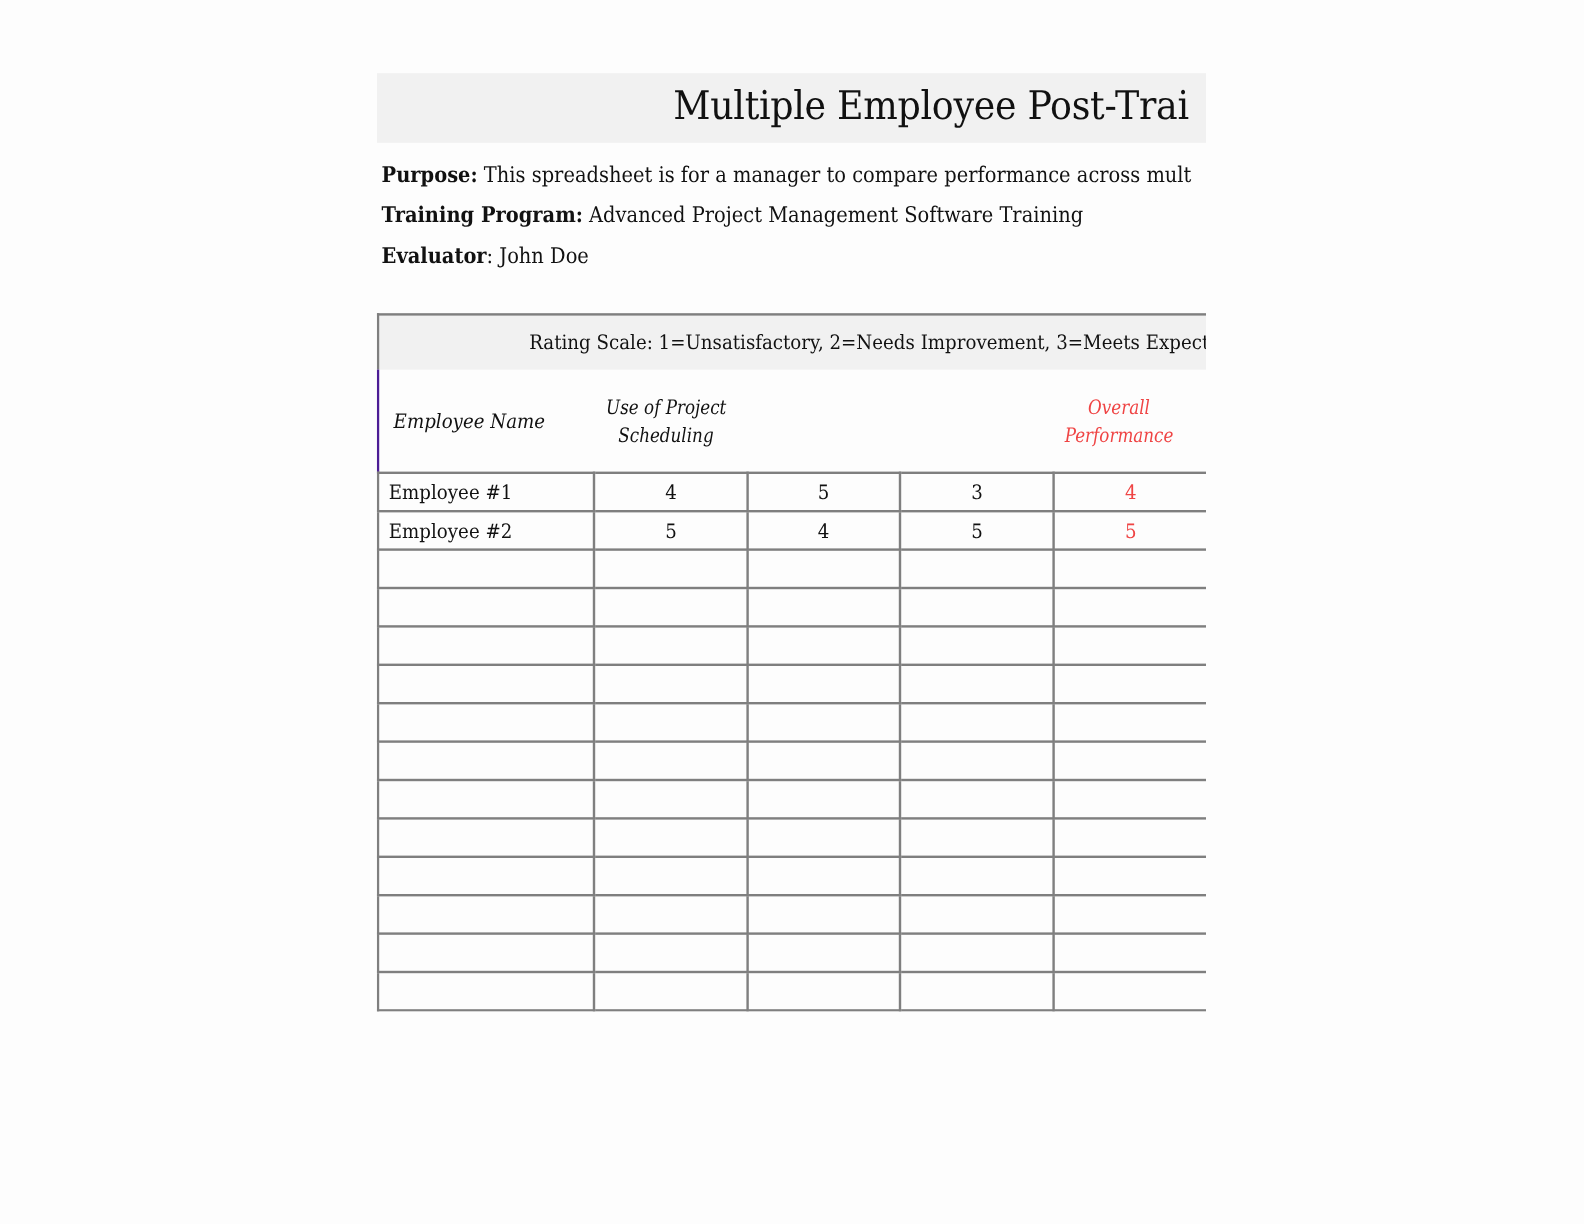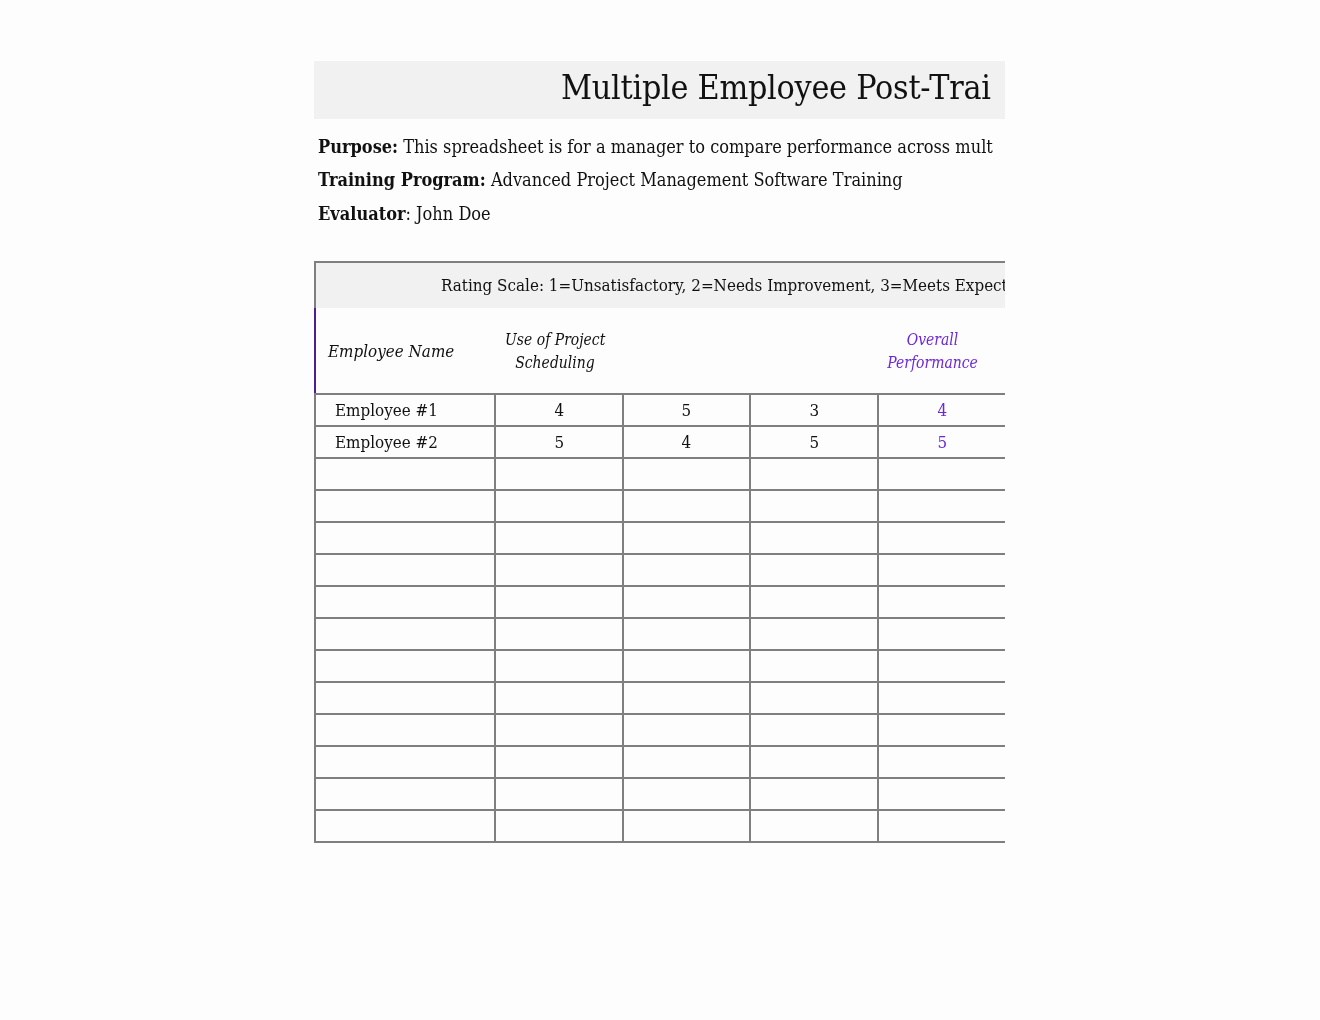--- a/index.html
+++ b/index.html
@@ -10,24 +10,24 @@
   .title { position:absolute; left:247px; top:68px; font-size:33px; white-space:nowrap; letter-spacing:-0.3px; transform:scaleX(0.92); transform-origin:left; }
   .meta { position:absolute; left:4px; font-size:18px; white-space:nowrap; transform:scaleX(0.9); transform-origin:left; }
   .meta b { font-weight:bold; }
   .tbl { position:absolute; left:0; top:261px; width:691px; }
   .scale-row { position:absolute; left:0; top:0; width:691px; height:47px; background:#f1f1f1;
                border-top:2px solid #7f7f7f; border-left:2px solid #7f7f7f; box-sizing:border-box; }
   .scale-text { position:absolute; left:125px; top:13px; font-size:16.5px; white-space:nowrap; transform:scaleX(0.92); transform-origin:left; }
   .hdr-row { position:absolute; left:0; top:47px; width:691px; height:86px; border-left:2px solid #4c1d95; box-sizing:border-box;font-style:italic; }
   .hdr { position:absolute; top:0; height:86px; display:flex; align-items:center; justify-content:flex-start; text-align:center; font-size:16.5px; line-height:23px; }
   .hdr span { transform:scaleX(0.92); display:inline-block; }
-  .red { color:#6d28d9; }
+  .red { color:#ef4444; }
   .grid { position:absolute; left:0; top:132px; width:691px; border-collapse:collapse; table-layout:fixed; }
   .grid td { border:2px solid #7f7f7f; height:30px; padding:0; font-size:16.5px; text-align:center; background:#fdfdfd; }
-  .grid td.name { text-align:left; padding-left:19px; }
+  .grid td.name { text-align:left; padding-left:8px; }
   .grid td span { display:inline-block; transform:scaleX(0.92); transform-origin:center; }
   .grid td.name span { transform-origin:left; }
 </style>
 </head>
 <body>
 
 <div class="sheet">
   <div class="title-bar"></div>
   <div class="title">Multiple Employee Post-Trai</div>
 

